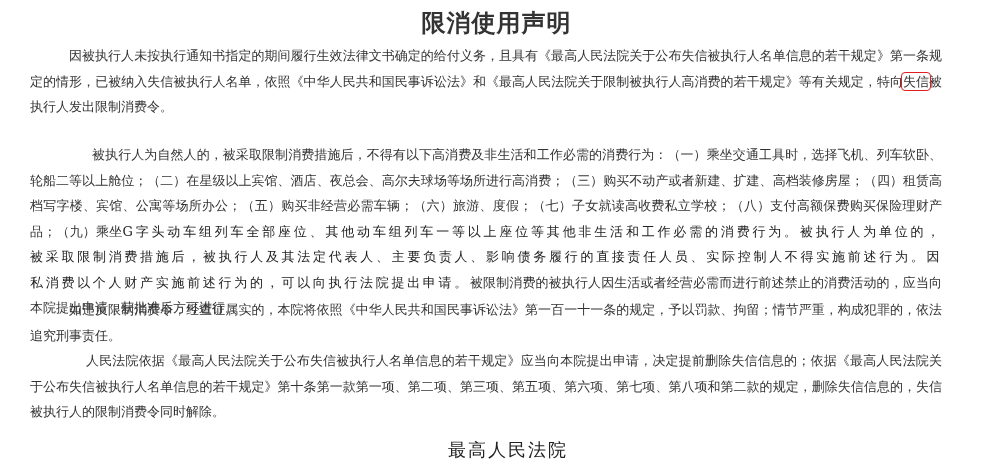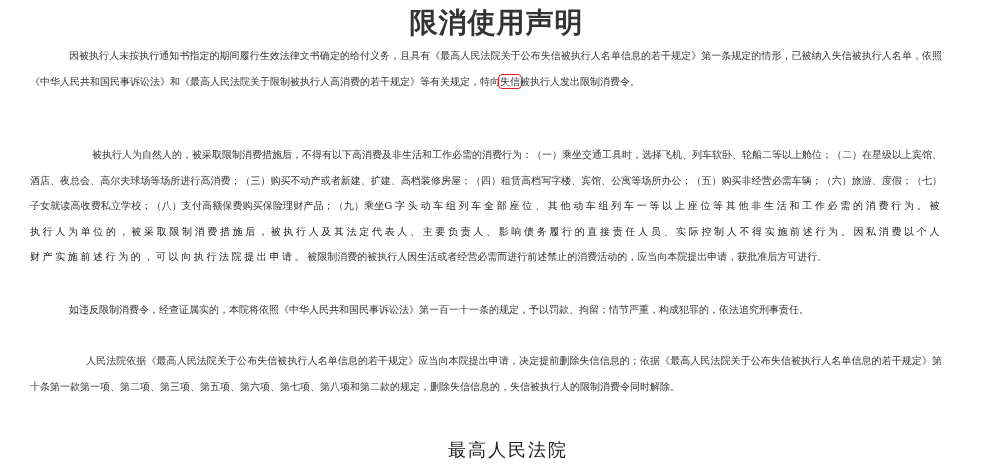--- a/index.html
+++ b/index.html
@@ -14,31 +14,31 @@
       position: relative;
       font-family: "DejaVu Sans", "Liberation Sans", sans-serif;
       color: #333333;
     }
     .title {
       position: absolute;
       left: 0;
       top: 8px;
       width: 993px;
       text-align: center;
-      font-size: 28px;
+      font-size: 24px;
       font-weight: bold;
       color: #333333;
       letter-spacing: 1px;
       line-height: 30px;
     }
     .para {
       position: absolute;
       left: 30px;
       width: 912px;
-      font-size: 10px;
+      font-size: 13px;
       line-height: 25.5px;
       color: #333333;
       text-indent: 39px;
       margin: 0;
       text-align: justify;
     }
     .p1 { top: 43px; }
     .p2 { top: 142px; text-indent: 62px; }
     .p3 { top: 297px; text-indent: 39px; }
     .p4 { top: 348px; text-indent: 56px; }

